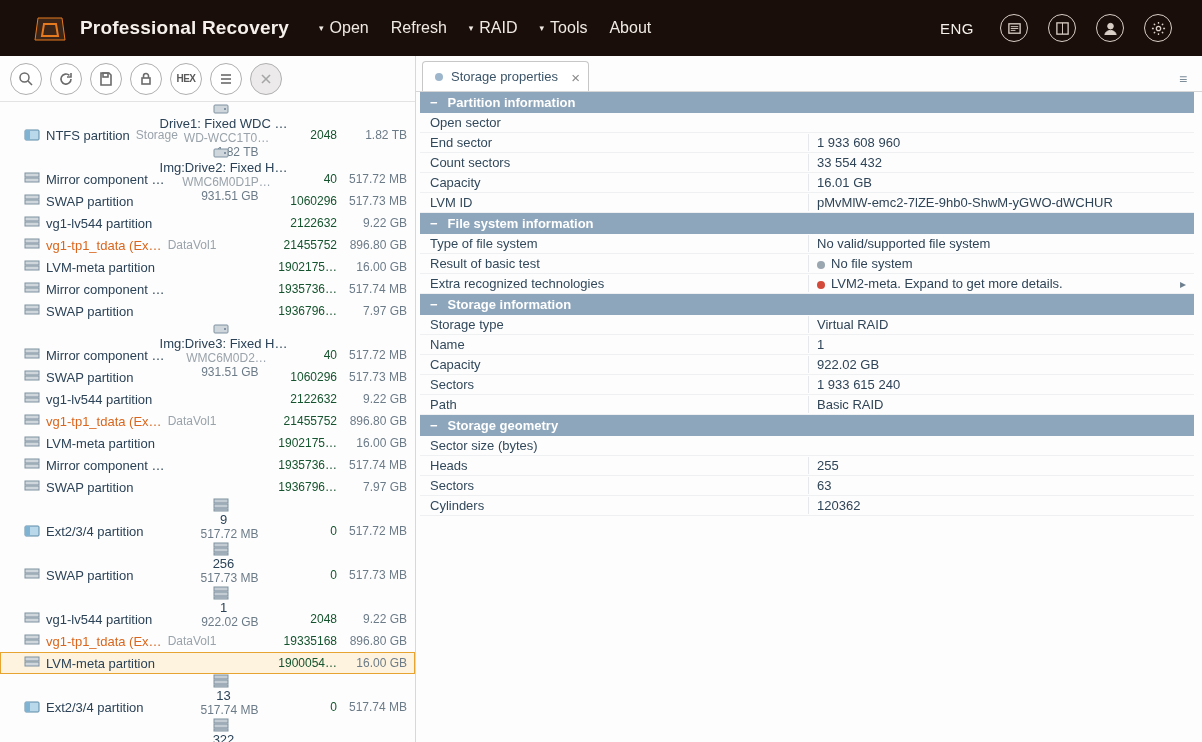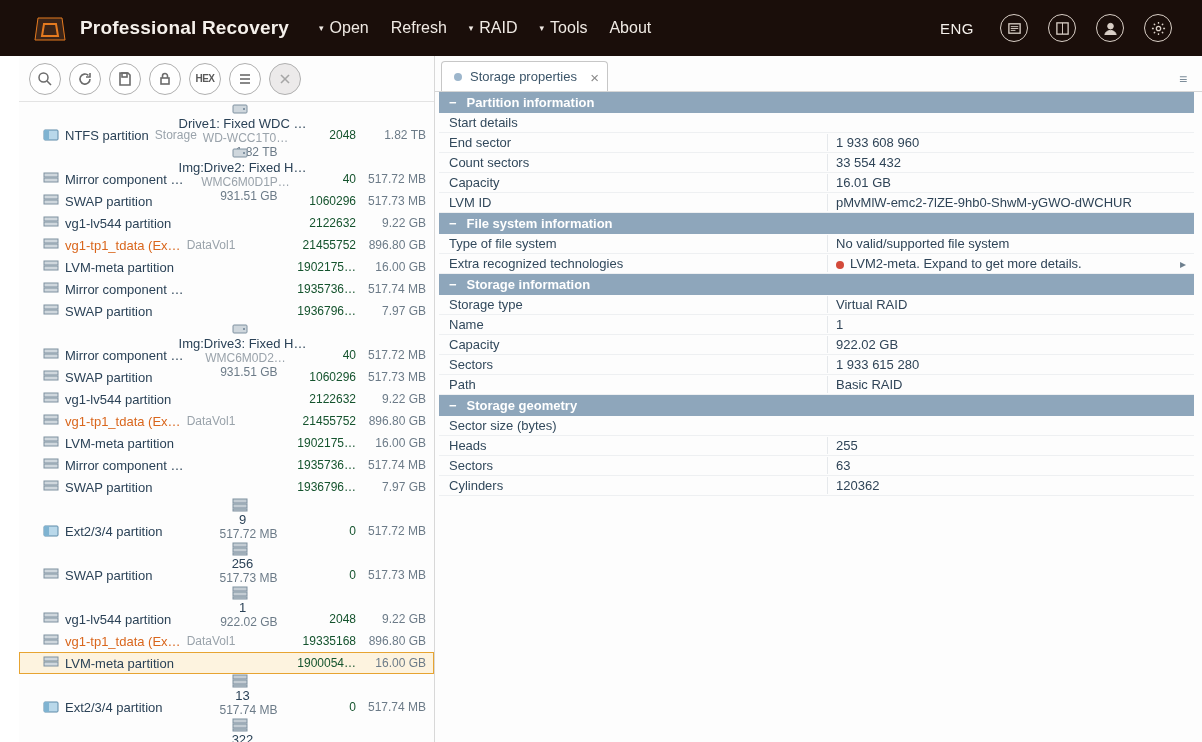--- a/index.html
+++ b/index.html
@@ -12,21 +12,21 @@
 .app-title { font-size: 19px; font-weight: 600; letter-spacing: .2px; margin-right: 30px; }
 .menu { display: flex; gap: 22px; align-items: center; }
 .menu-item { font-size: 16px; color: #f0eae4; display:flex; align-items:center; gap:6px; cursor:pointer; }
 .menu-item .caret { font-size: 9px; }
 .rspace { margin-left: auto; display:flex; align-items:center; gap:20px;justify-content:flex-end; }
 .lang { font-size: 15px; letter-spacing: .5px; margin-right: 6px; }
 .circ-btn { width: 28px; height: 28px; border: 1.5px solid #d9cfc6; border-radius: 50%; display:flex; align-items:center; justify-content:center; cursor:pointer; color:#d9cfc6; }
 .circ-btn svg { width: 15px; height: 15px; stroke: currentColor; fill: currentColor; }
 
 
-.workspace { display:flex; height: calc(100% - 56px); margin-left: 19px; }
+.workspace { display:flex; height: calc(100% - 56px); }
 
 
 .left-panel { width: 416px; min-width:416px; border-right: 1px solid #d8d8d8; display:flex; flex-direction:column; background:#fdfdfd; }
 .toolbar { height: 46px; padding: 6px 10px; display:flex; gap:8px; align-items:center; border-bottom:1px solid #e3e3e3; }
 .tb-btn { width: 32px; height:32px; border:1.2px solid #b0b0b0; border-radius:50%; display:flex; align-items:center; justify-content:center; cursor:pointer; background:#fff; color:#6b6b6b; }
 .tb-btn.disabled { background:#eceaea; color:#a6a6a6; }
 .tb-btn svg { width:16px; height:16px; stroke:currentColor; fill:none; stroke-width:1.6; }
 .hex-txt { font-size:10px; font-weight:700; letter-spacing:-.5px; color:#5a5a5a; }
 
 .tree { flex:1; overflow-y:auto; font-size:13px; color:#2b4257; position:relative; }
@@ -547,21 +547,21 @@
         <span class="close">×</span>
       </div>
       <div class="rsettings">≡</div>
     </div>
     <div class="propbody" id="propbody">
         <div class="section-head">
           <span class="minus">−</span>
           <span>Partition information</span>
         </div>
         <div class="kv">
-          <div class="k">Start details</div>
+          <div class="k">Open sector</div>
         </div>
         <div class="kv">
           <div class="k">End sector</div>
           <div class="v">1 933 608 960</div>
         </div>
         <div class="kv">
           <div class="k">Count sectors</div>
           <div class="v">33 554 432</div>
         </div>
         <div class="kv">
@@ -574,20 +574,24 @@
         </div>
         <div class="section-head">
           <span class="minus">−</span>
           <span>File system information</span>
         </div>
         <div class="kv">
           <div class="k">Type of file system</div>
           <div class="v">No valid/supported file system</div>
         </div>
         <div class="kv">
+          <div class="k">Result of basic test</div>
+          <div class="v"><span class="sdot gray"></span>No file system</div>
+        </div>
+        <div class="kv">
           <div class="k">Extra recognized technologies</div>
           <div class="v"><span class="sdot red"></span>LVM2-meta. Expand to get more details.</div>
           <span class="chev">▸</span>
         </div>
         <div class="section-head">
           <span class="minus">−</span>
           <span>Storage information</span>
         </div>
         <div class="kv">
           <div class="k">Storage type</div>
@@ -596,21 +600,21 @@
         <div class="kv">
           <div class="k">Name</div>
           <div class="v">1</div>
         </div>
         <div class="kv">
           <div class="k">Capacity</div>
           <div class="v">922.02 GB</div>
         </div>
         <div class="kv">
           <div class="k">Sectors</div>
-          <div class="v">1 933 615 280</div>
+          <div class="v">1 933 615 240</div>
         </div>
         <div class="kv">
           <div class="k">Path</div>
           <div class="v">Basic RAID</div>
         </div>
         <div class="section-head">
           <span class="minus">−</span>
           <span>Storage geometry</span>
         </div>
         <div class="kv">

